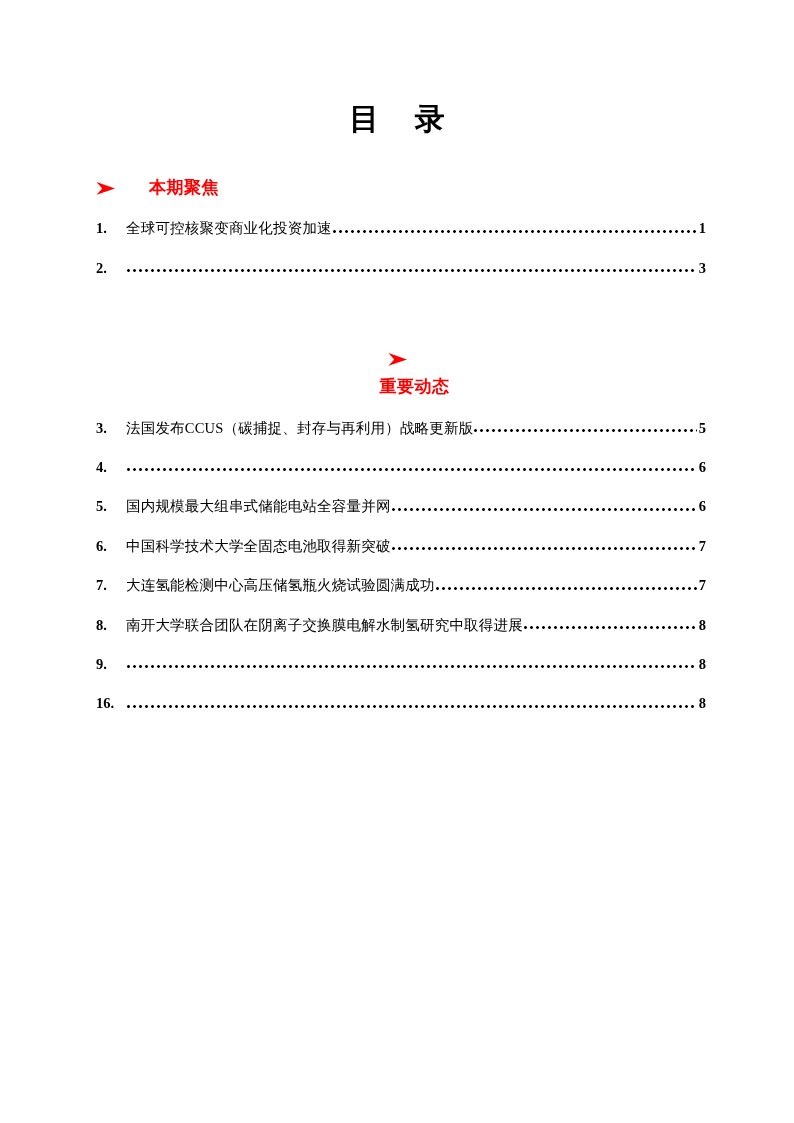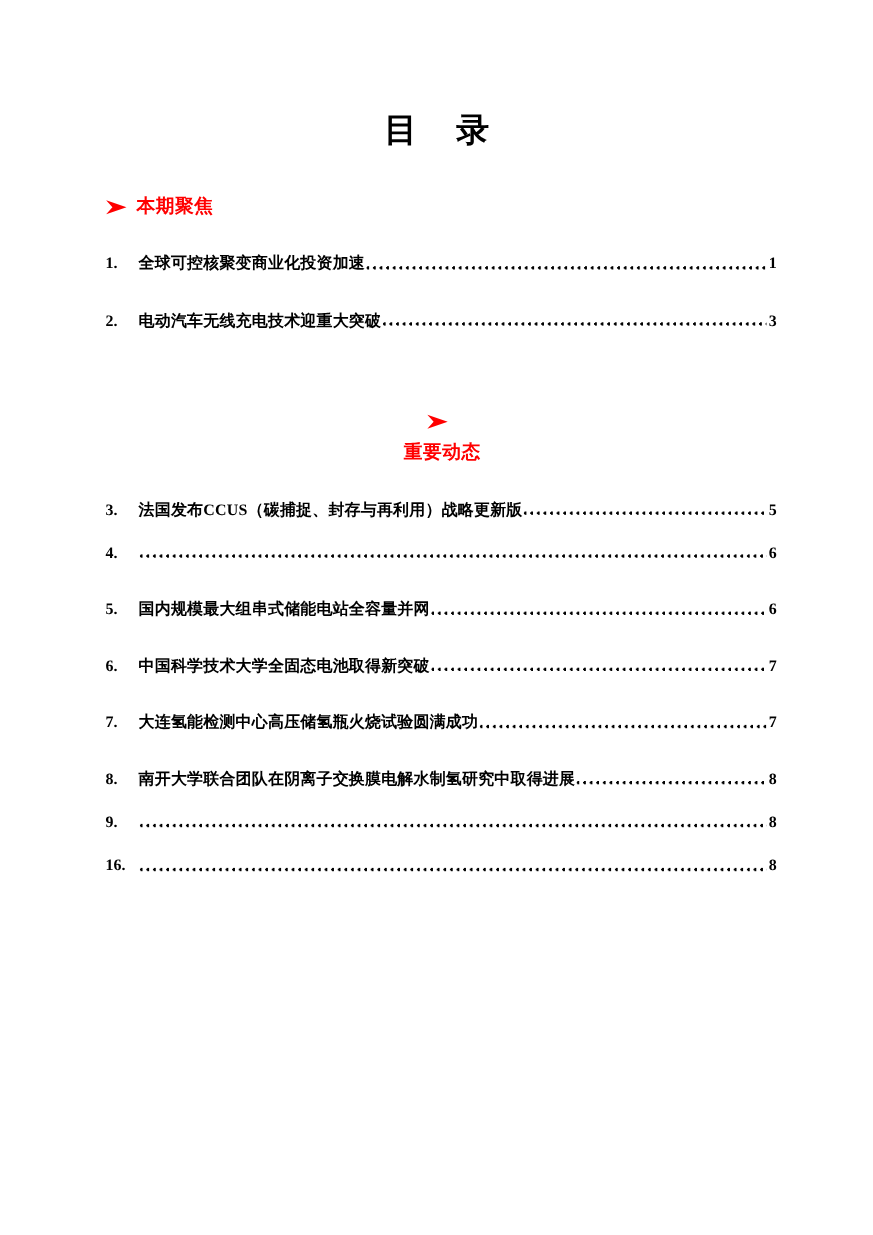--- a/index.html
+++ b/index.html
@@ -67,21 +67,21 @@
     line-height: 1;
   }
 
   .section-head .bullet svg {
     display: block;
     overflow: visible;
   }
 
   .section-head .sec-label {
     display: inline-block;
-    margin-left: 2px;
+    margin-left: 27px;
     font-family: "Liberation Serif", "DejaVu Serif", serif;
     letter-spacing: 0.5px;
   }
 
   
   .entries {
     margin: 0;
     padding: 0;
     list-style: none;
   }
@@ -99,23 +99,22 @@
 
   .toc-entry .num {
     flex: 0 0 30px;
     width: 30px;
     text-align: left;
     font-weight: bold;
   }
 
   .toc-entry .title {
     flex: 0 0 auto;
-    font-weight: bold;
+    font-weight: normal;
     letter-spacing: 0.2px;
-    margin-top: 12px;
   }
 
   .toc-entry .leader {
     flex: 1 1 auto;
     overflow: hidden;
     margin: 0 1px 3px 1px;
     height: 12px;
     position: relative;
   }
 
@@ -164,21 +163,20 @@
       <ul class="entries">
         <li class="toc-entry">
           <span class="num">1.</span>
           <span class="title">全球可控核聚变商业化投资加速</span>
           <span class="leader"></span>
           <span class="pageno">1</span>
         </li>
         <li class="gap-entry"></li>
         <li class="toc-entry">
           <span class="num">2.</span>
-          <span class="title">电动汽车无线充电技术迎重大突破</span>
           <span class="leader"></span>
           <span class="pageno">3</span>
         </li>
       </ul>
       <div class="gap-section"></div>
       <div class="section-head" style="color: rgb(255, 0, 0); flex-direction: column;">
         <span class="bullet">
           <svg width="20" height="17" viewBox="0 0 20 17">
             <path d="M0.5 2.0 L19.0 8.4 L0.5 14.8 L6.2 8.4 Z" fill="#FF0000"></path>
           </svg>

